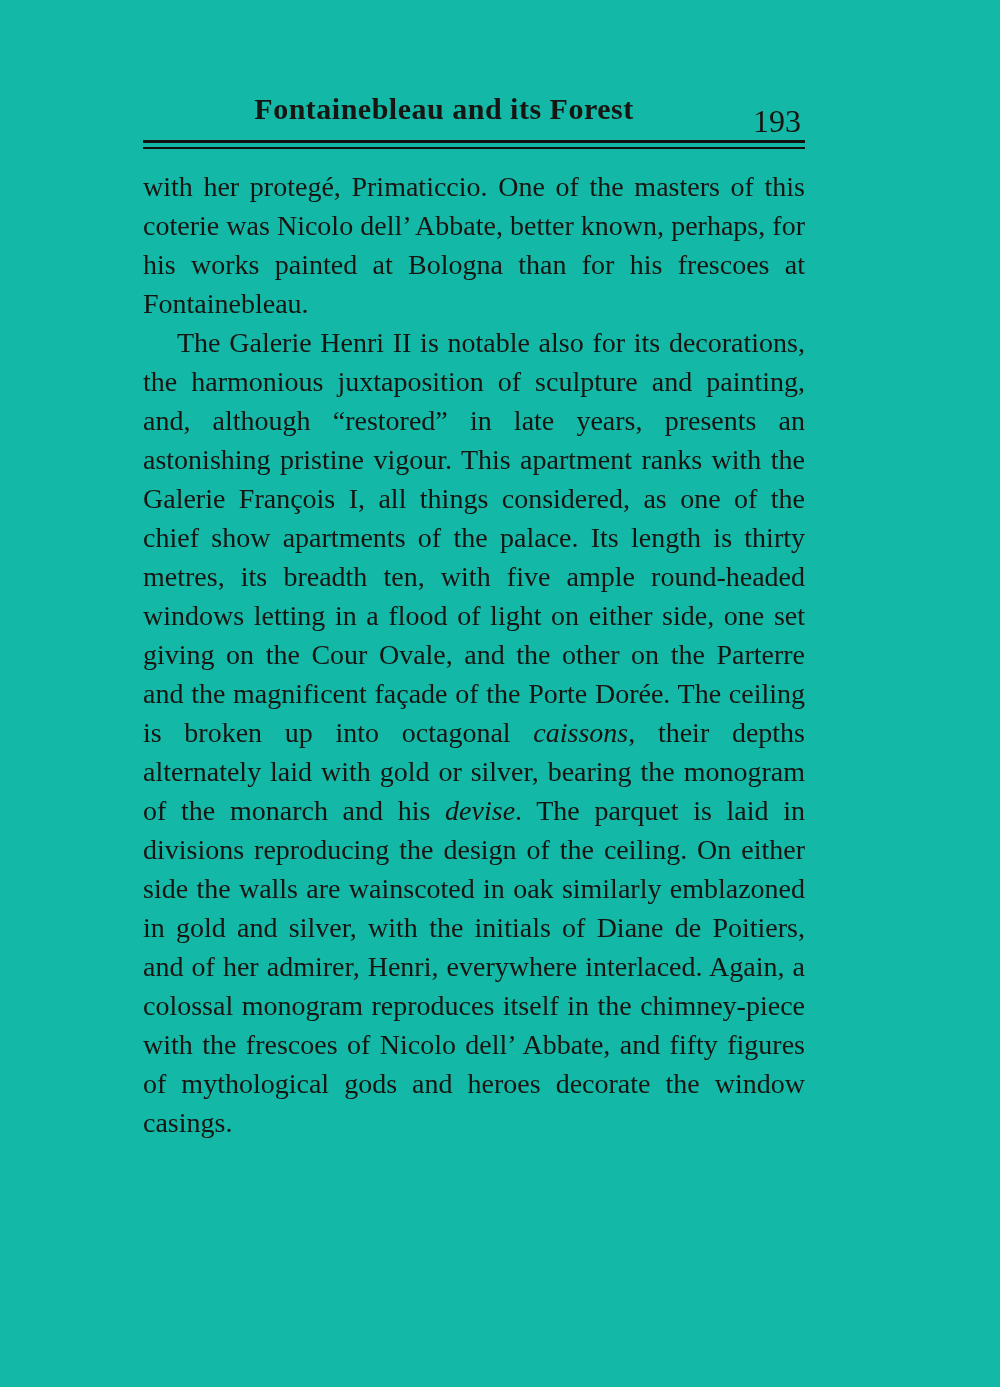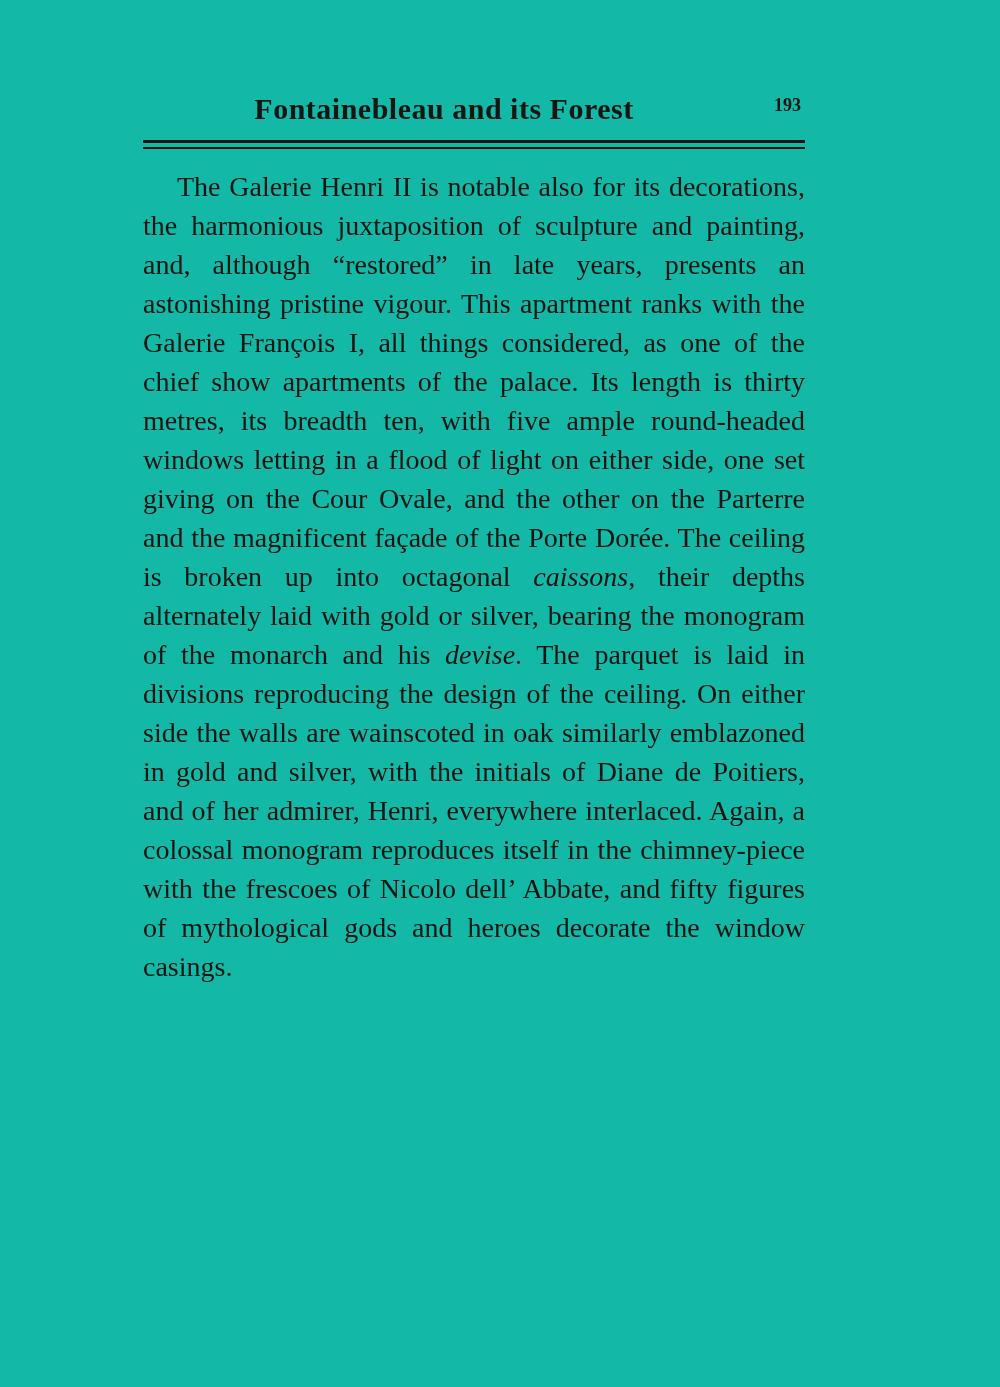--- a/index.html
+++ b/index.html
@@ -35,23 +35,22 @@
     right: 60px;
     text-align: center;
     font-weight: bold;
     font-size: 30px;
     letter-spacing: 0.5px;
     white-space: nowrap;
   }
   .page-number {
     position: absolute;
     right: 4px;
-    top: 3px;
-    font-size: 18px;
-    font-weight: bold;
+    top: 11px;
+    font-size: 32px;
   }
   .double-rule {
     height: 4px;
     border-top: 3px solid #14120f;
     border-bottom: 2px solid #14120f;
     margin-bottom: 18px;
   }
   .body-text p.para {
     margin: 0;
     font-size: 28px;
@@ -72,17 +71,18 @@
   <div class="column">
 
     <div class="header-row">
       <span class="running-title">Fontainebleau and its Forest</span>
       <span class="page-number">193</span>
     </div>
 
     <div class="double-rule"></div>
 
     <div class="body-text">
+        <p class="para"><span>with her protegé, Primaticcio.  One of the masters of this coterie was Nicolo dell’ Abbate, better known, perhaps, for his works painted at Bologna than for his frescoes at Fontainebleau.</span></p>
         <p class="para indent"><span>The Galerie Henri II is notable also for its decorations, the harmonious juxtaposition of sculpture and painting, and, although “restored” in late years, presents an astonishing pristine vigour.  This apartment ranks with the Galerie François I, all things considered, as one of the chief show apartments of the palace.  Its length is thirty metres, its breadth ten, with five ample round-headed windows letting in a flood of light on either side, one set giving on the Cour Ovale, and the other on the Parterre and the magnificent façade of the Porte Dorée.  The ceiling is broken up into octagonal </span><i>caissons</i><span>, their depths alternately laid with gold or silver, bearing the monogram of the monarch and his </span><i>devise</i><span>.  The parquet is laid in divisions reproducing the design of the ceiling.  On either side the walls are wainscoted in oak similarly emblazoned in gold and silver, with the initials of Diane de Poitiers, and of her admirer, Henri, everywhere interlaced.  Again, a colossal monogram reproduces itself in the chimney-piece with the frescoes of Nicolo dell’ Abbate, and fifty figures of mythological gods and heroes decorate the window casings.</span></p>
       </div>
 
   </div>
 </div>
 
 </body></html>

